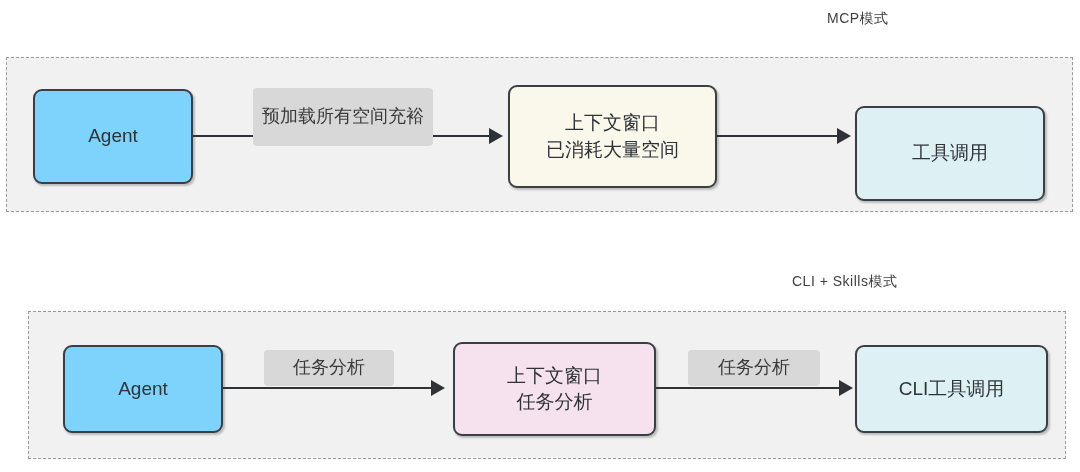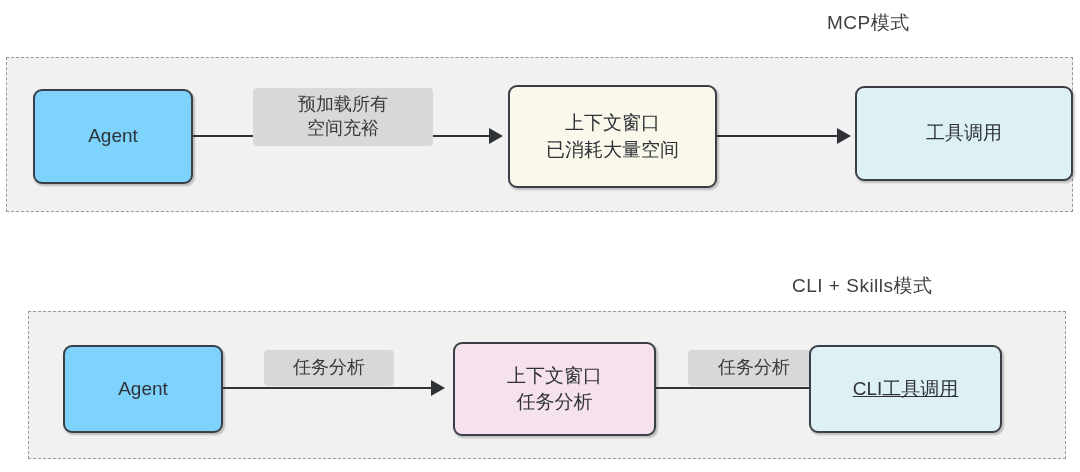--- a/index.html
+++ b/index.html
@@ -10,21 +10,21 @@
   body {
     width: 1080px;
     height: 472px;
     position: relative;
     font-family: "Liberation Sans", "DejaVu Sans", sans-serif;
     overflow: hidden;
   }
 
   .section-title {
     position: absolute;
-    font-size: 19px;
+    font-size: 14px;
     color: #3f3f3f;
     letter-spacing: 0.5px;
     white-space: nowrap;
   }
   #title-mcp   { left: 827px; top: 10px; }
   #title-cli   { left: 792px; top: 273px; }
 
   .dashed-panel {
     position: absolute;
     background: #f1f1f1;
@@ -52,26 +52,26 @@
   .node span { display: block; white-space: nowrap; }
 
   .fill-green { background: #7dd3fc; }
   .fill-cream { background: #faf8ea; }
   .fill-cyan  { background: #ddf0f4; }
   .fill-pink  { background: #f6e1ef; }
 
   
   #node-agent-1   { left: 33px;  top: 89px;  width: 160px; height: 95px; }
   #node-context-1 { left: 508px; top: 85px;  width: 209px; height: 103px; }
-  #node-tool-1    { left: 855px; top: 86px;  width: 218px; height: 95px; }
+  #node-tool-1    { left: 855px; top: 106px;  width: 190px; height: 95px; }
 
   
   #node-agent-2   { left: 63px;  top: 345px; width: 160px; height: 88px; }
   #node-context-2 { left: 453px; top: 342px; width: 203px; height: 94px; }
-  #node-tool-2    { left: 809px; top: 345px; width: 193px; height: 88px; text-decoration: underline; }
+  #node-tool-2    { left: 855px; top: 345px; width: 193px; height: 88px; }
 
   
   .arrow-line {
     position: absolute;
     height: 2.4px;
     background: #2f3338;
   }
   .arrow-head {
     position: absolute;
     width: 0; height: 0;
@@ -92,21 +92,20 @@
 
   .edge-label {
     position: absolute;
     background: #d8d8d8;
     border-radius: 4px;
     color: #3a3a3a;
     font-size: 18px;
     line-height: 1.33;
     text-align: center;
     display: flex;
-    flex-direction: column;
     align-items: center;
     justify-content: center;
     box-sizing: border-box;
     padding: 3px 10px;
   }
   .edge-label span { display: block; white-space: nowrap; }
 
   #label-1 { left: 253px; top: 88px;  width: 180px; height: 58px; }
   #label-2 { left: 264px; top: 350px; width: 130px; height: 36px; }
   #label-3 { left: 688px; top: 350px; width: 132px; height: 36px; }

